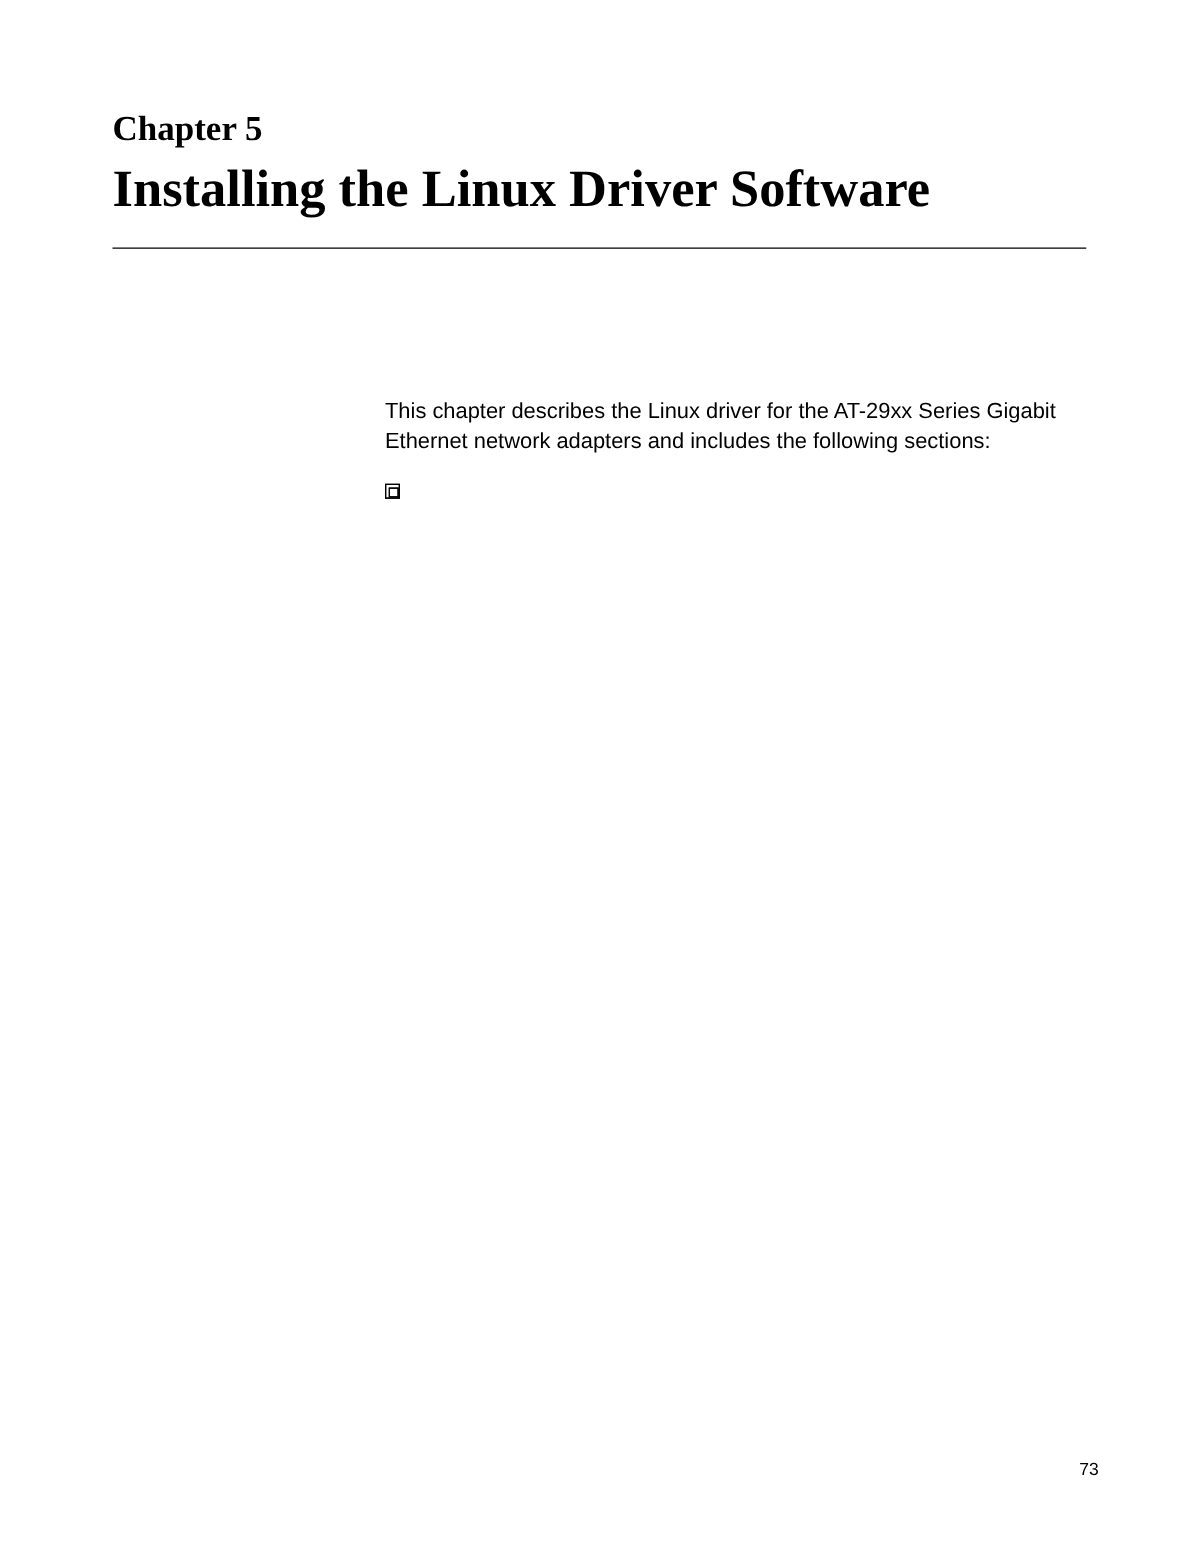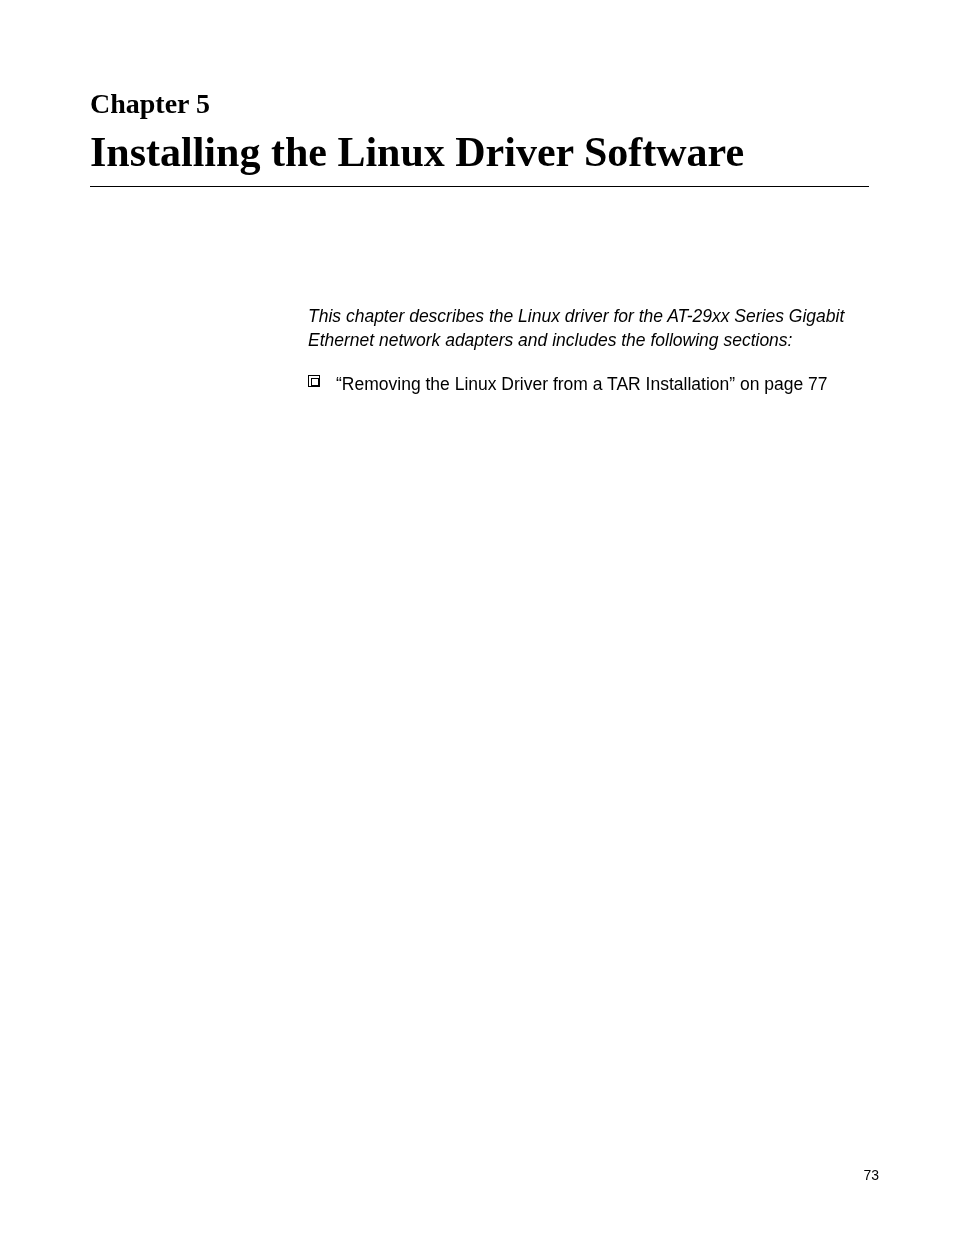--- a/index.html
+++ b/index.html
@@ -21,32 +21,31 @@
     .chapter-label {
       font-family: "Times New Roman", Times, serif;
       font-size: 28px;
       font-weight: bold;
       margin-bottom: 8px;
     }
     .chapter-title {
       font-family: "Times New Roman", Times, serif;
       font-size: 42px;
       font-weight: bold;
-      padding-bottom: 10px;
+      padding-bottom: 22px;
       border-bottom: 1.5px solid #000000;
       margin-bottom: 118px;
     }
     .content {
       padding-left: 218px;
     }
     .intro-text {
       font-size: 17.5px;
       line-height: 1.35;
       margin-bottom: 18px;
-      font-style: italic;
     }
     .section-list {
       list-style: none;
     }
     .section-list li {
       font-size: 17.5px;
       line-height: 1.6;
       position: relative;
       padding-left: 28px;
       margin-bottom: 4px;
@@ -86,21 +85,17 @@
   <div class="content">
     <p class="intro-text">This chapter describes the Linux driver for the AT-29xx Series Gigabit Ethernet network adapters and includes the following sections:</p>
 
     <ul class="section-list">
       <li>
         <span class="bullet-icon"></span>
       </li>
       <li>
         <span class="bullet-icon"></span>
       </li>
-      <li>
-        <span class="bullet-icon"></span>
-        <span>“Removing the Linux Driver from a TAR Installation” on page 77</span>
-      </li>
     </ul>
   </div>
 </div>
 
 <div class="page-number">73</div>
 
 </body></html>

